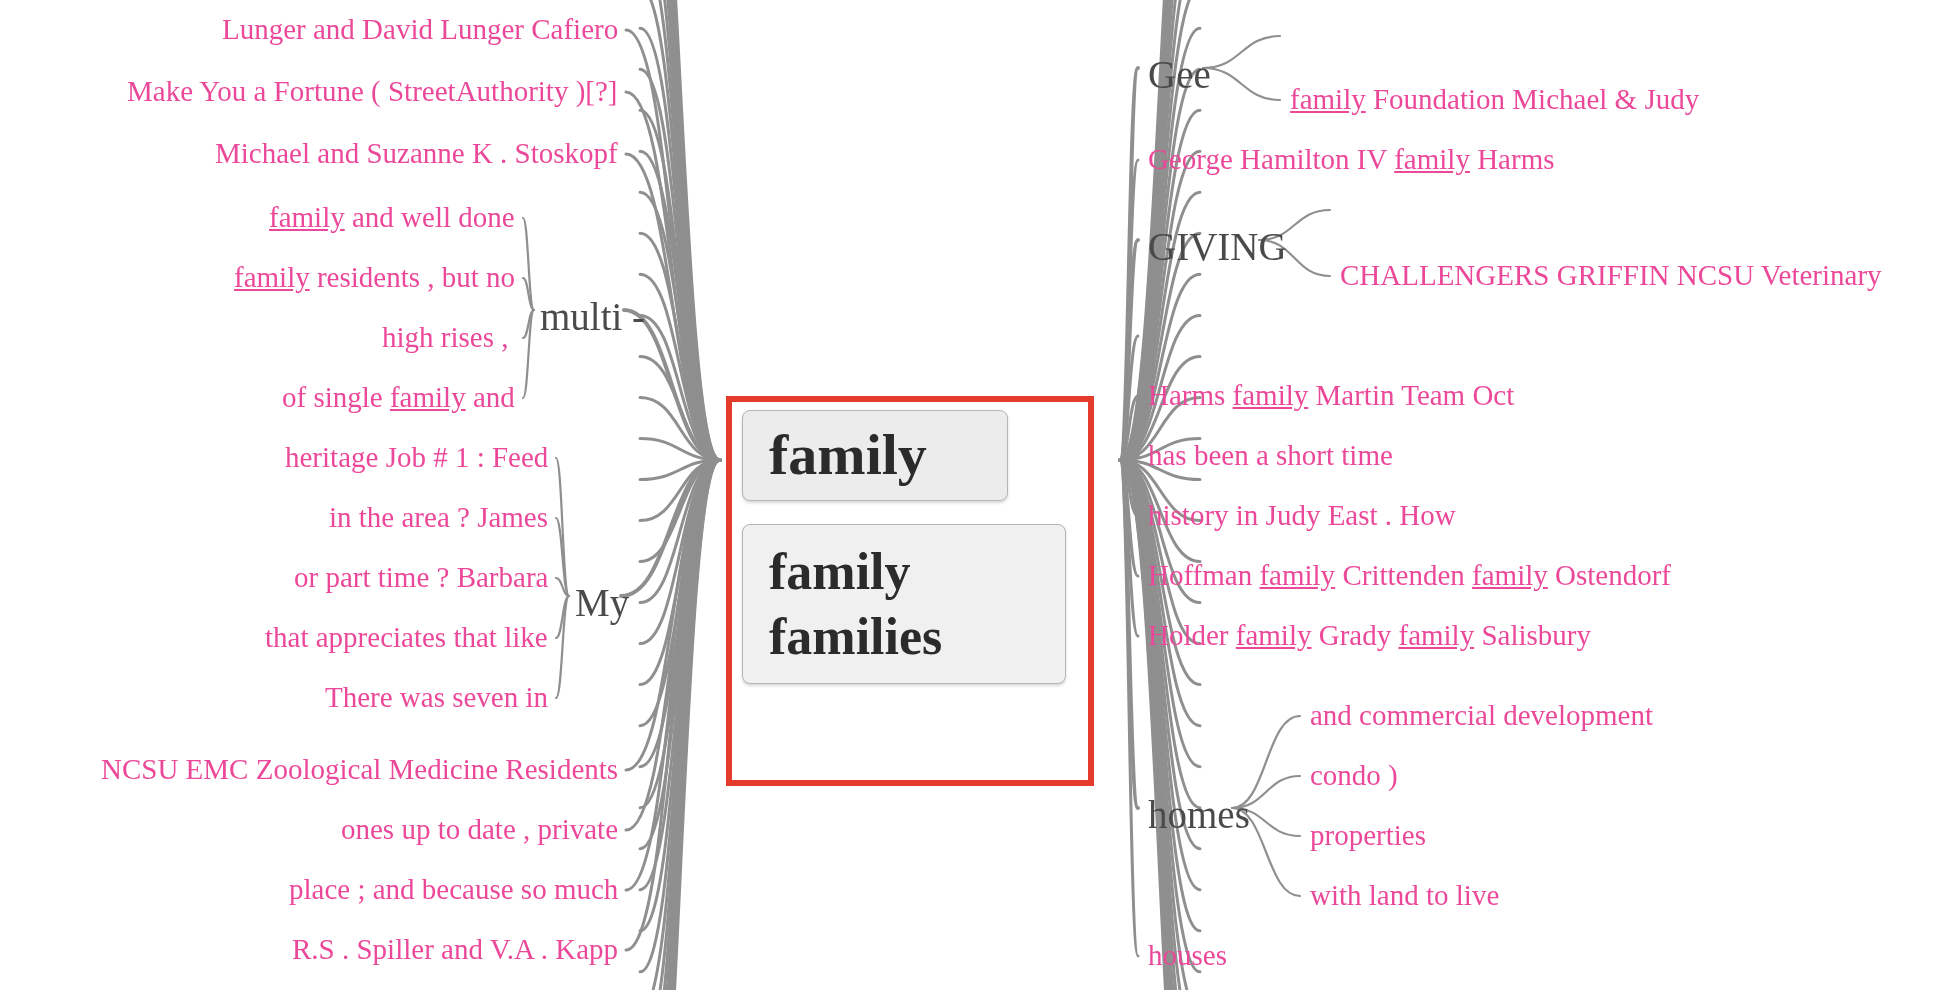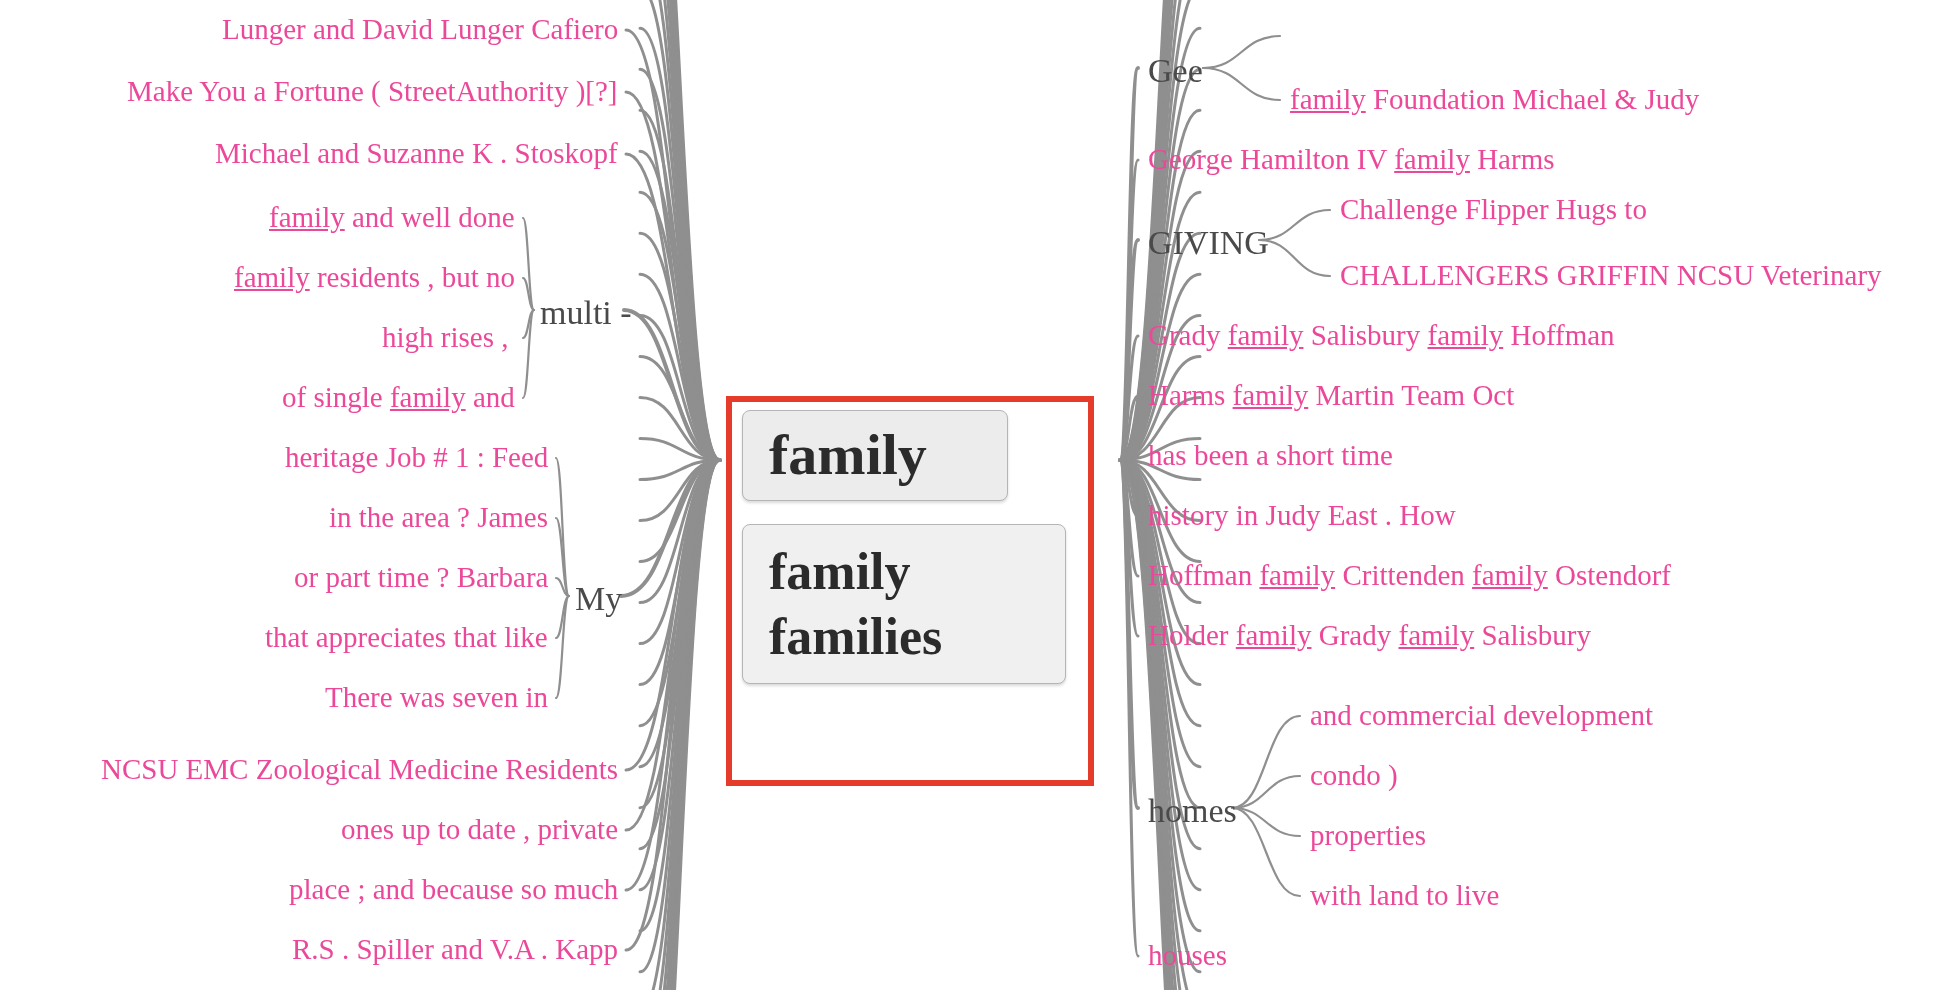--- a/index.html
+++ b/index.html
@@ -32,21 +32,21 @@
     font-size: 29px;
     white-space: nowrap;
     line-height: 1.1;
   }
   .node .ul {
     text-decoration: underline;
   }
   .mid-node {
     position: absolute;
     color: #4a4a4a;
-    font-size: 34px;
+    font-size: 39px;
     white-space: nowrap;
   }
   .center-box {
     position: absolute;
     border: 6px solid #e53b2a;
     background: transparent;
   }
   .center-card {
     position: absolute;
     background: #ececec;
@@ -218,30 +218,28 @@
     <div class="node" style="top: 262px; left: 234px;"><span class="ul">family</span> residents , but no</div>
     <div class="node" style="top: 322px; left: 382px;">high rises ,</div>
     <div class="node" style="top: 382px; left: 282px;">of single <span class="ul">family</span> and</div>
     <div class="mid-node" style="left: 575px; top: 580px;">My</div>
     <div class="node" style="top: 442px; left: 285px;">heritage Job # 1 : Feed</div>
     <div class="node" style="top: 502px; left: 329px;">in the area ? James</div>
     <div class="node" style="top: 562px; left: 294px;">or part time ? Barbara</div>
     <div class="node" style="top: 622px; left: 265px;">that appreciates that like</div>
     <div class="node" style="top: 682px; left: 325px;">There was seven in</div>
     <div class="node" style="top: 144px; left: 1148px;">George Hamilton IV <span class="ul">family</span> Harms</div>
-    <div class="node" style="top: 320px; left: 1148px;">Grady <span class="ul">family</span> Salisbury <span class="ul">family</span> Hoffman</div>
     <div class="node" style="top: 380px; left: 1148px;">Harms <span class="ul">family</span> Martin Team Oct</div>
     <div class="node" style="top: 440px; left: 1148px;">has been a short time</div>
     <div class="node" style="top: 500px; left: 1148px;">history in Judy East . How</div>
     <div class="node" style="top: 560px; left: 1148px;">Hoffman <span class="ul">family</span> Crittenden <span class="ul">family</span> Ostendorf</div>
     <div class="node" style="top: 620px; left: 1148px;">Holder <span class="ul">family</span> Grady <span class="ul">family</span> Salisbury</div>
     <div class="node" style="top: 940px; left: 1148px;">houses</div>
     <div class="mid-node" style="left: 1148px; top: 52px;">Gee</div>
     <div class="node" style="top: 84px; left: 1290px;"><span class="ul">family</span> Foundation Michael &amp; Judy</div>
     <div class="mid-node" style="left: 1148px; top: 224px;">GIVING</div>
-    <div class="node" style="top: 194px; left: 1340px;">Challenge Flipper Hugs to</div>
     <div class="node" style="top: 260px; left: 1340px;">CHALLENGERS GRIFFIN NCSU Veterinary</div>
     <div class="mid-node" style="left: 1148px; top: 792px;">homes</div>
     <div class="node" style="top: 700px; left: 1310px;">and commercial development</div>
     <div class="node" style="top: 760px; left: 1310px;">condo )</div>
     <div class="node" style="top: 820px; left: 1310px;">properties</div>
     <div class="node" style="top: 880px; left: 1310px;">with land to live</div>
   </div>
 
 </body></html>

